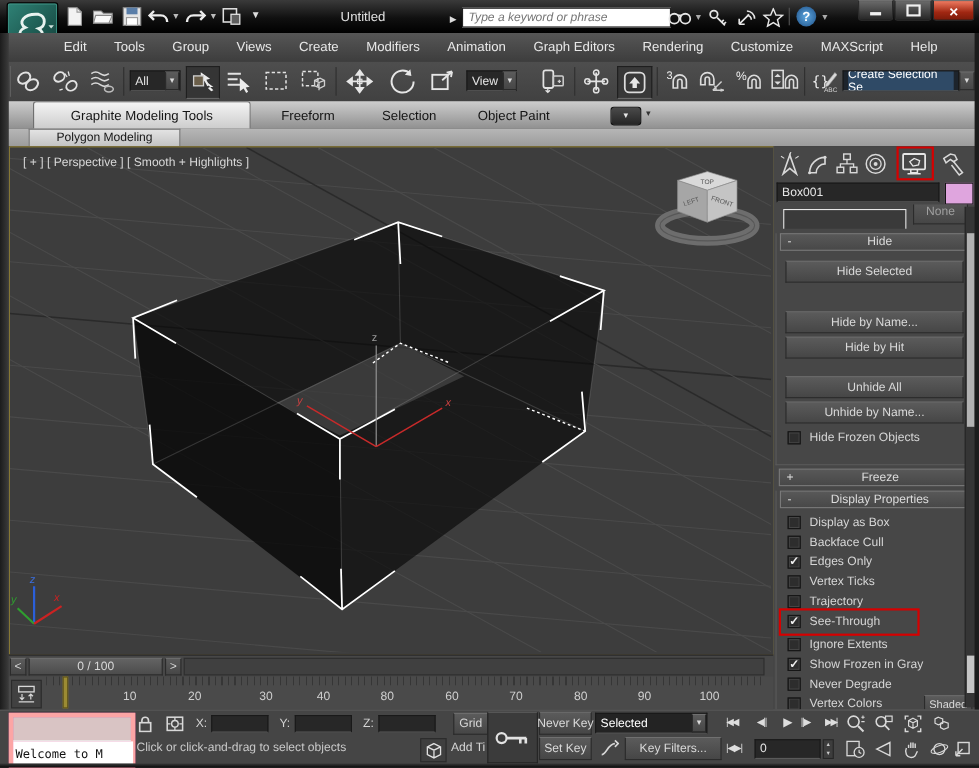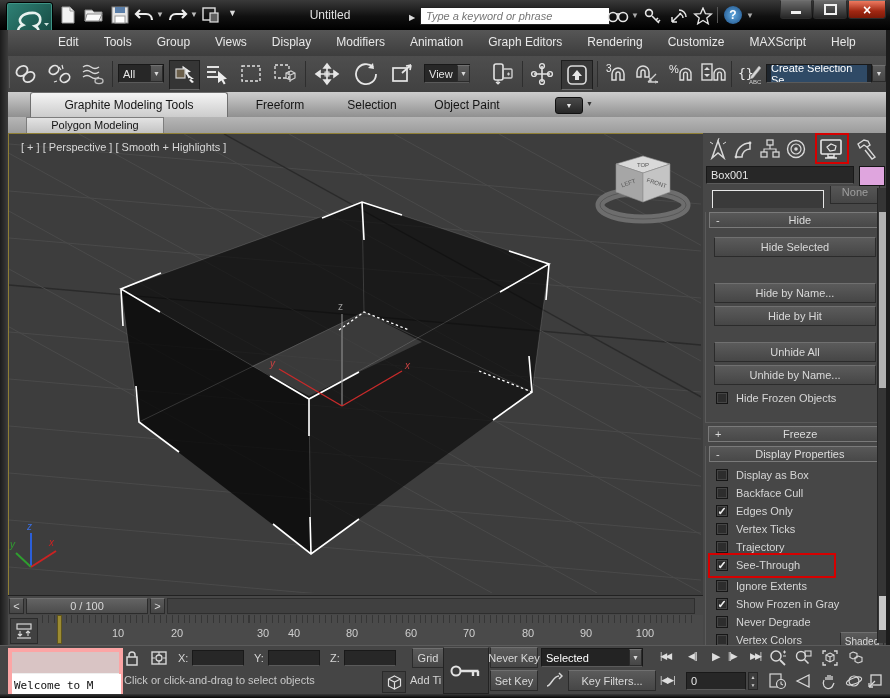--- a/index.html
+++ b/index.html
@@ -123,21 +123,21 @@
   <div class="abs btn" style="left:848px;top:0;width:38px;height:19px;border-radius:0 0 3px 3px;background:linear-gradient(#ee7a60,#a02712 60%,#7c1a09);">
     <span style="color:#fff;font-size:14px;font-weight:bold;line-height:14px;">×</span>
   </div>
 
   <div class="abs" style="left:0;top:30px;width:890px;height:26px;background:linear-gradient(#565656,#3d3d3d);border-bottom:1px solid #262626;">
     <div style="position:absolute;left:58px;top:5px;display:flex;gap:25px;">
       <span class="menu-item">Edit</span>
       <span class="menu-item">Tools</span>
       <span class="menu-item">Group</span>
       <span class="menu-item">Views</span>
-      <span class="menu-item">Display</span>
+      <span class="menu-item">Create</span>
       <span class="menu-item">Modifiers</span>
       <span class="menu-item">Animation</span>
       <span class="menu-item">Graph Editors</span>
       <span class="menu-item">Rendering</span>
       <span class="menu-item">Customize</span>
       <span class="menu-item">MAXScript</span>
       <span class="menu-item">Help</span>
     </div>
   </div>
 
@@ -534,21 +534,21 @@
       <svg width="18" height="18" viewBox="0 0 18 18">
           <rect x="2" y="2" width="14" height="5" fill="none" stroke="#d8d8d8" stroke-width="1.2"></rect>
           <path d="M5,9 v5 m-2,-2 l2,2 2,-2 M13,14 v-5 m-2,2 l2,-2 2,2" stroke="#d8d8d8" stroke-width="1.1" fill="none"></path>
           <path d="M2,16 h14" stroke="#d8d8d8" stroke-width="1.2"></path>
         </svg>
     </div>
     <div class="abs" style="left:42px;top:0;width:655px;height:29px;background:repeating-linear-gradient(90deg,#363636 0 1px,transparent 1px 5.9px);background-size:100% 8px;background-repeat:no-repeat;">
       <div style="position:absolute;left:15px;top:0;width:5px;height:29px;background:#9b8b33;border:1px solid #5f541c;box-sizing:border-box;"></div>
       <span class="lbl" style="position:absolute;left:63px;top:12px;width:26px;text-align:center;color:#cfcfcf;">10</span>
       <span class="lbl" style="position:absolute;left:122px;top:12px;width:26px;text-align:center;color:#cfcfcf;">20</span>
-      <span class="lbl" style="position:absolute;left:180px;top:12px;width:26px;text-align:center;color:#cfcfcf;margin-left:28px;">30</span>
+      <span class="lbl" style="position:absolute;left:180px;top:12px;width:26px;text-align:right;color:#cfcfcf;">30</span>
       <span class="lbl" style="position:absolute;left:239px;top:12px;width:26px;text-align:center;color:#cfcfcf;">40</span>
       <span class="lbl" style="position:absolute;left:297px;top:12px;width:26px;text-align:center;color:#cfcfcf;">80</span>
       <span class="lbl" style="position:absolute;left:356px;top:12px;width:26px;text-align:center;color:#cfcfcf;">60</span>
       <span class="lbl" style="position:absolute;left:414px;top:12px;width:26px;text-align:center;color:#cfcfcf;">70</span>
       <span class="lbl" style="position:absolute;left:473px;top:12px;width:26px;text-align:center;color:#cfcfcf;">80</span>
       <span class="lbl" style="position:absolute;left:531px;top:12px;width:26px;text-align:center;color:#cfcfcf;">90</span>
       <span class="lbl" style="position:absolute;left:590px;top:12px;width:26px;text-align:center;color:#cfcfcf;">100</span>
     </div>
   </div>
 

